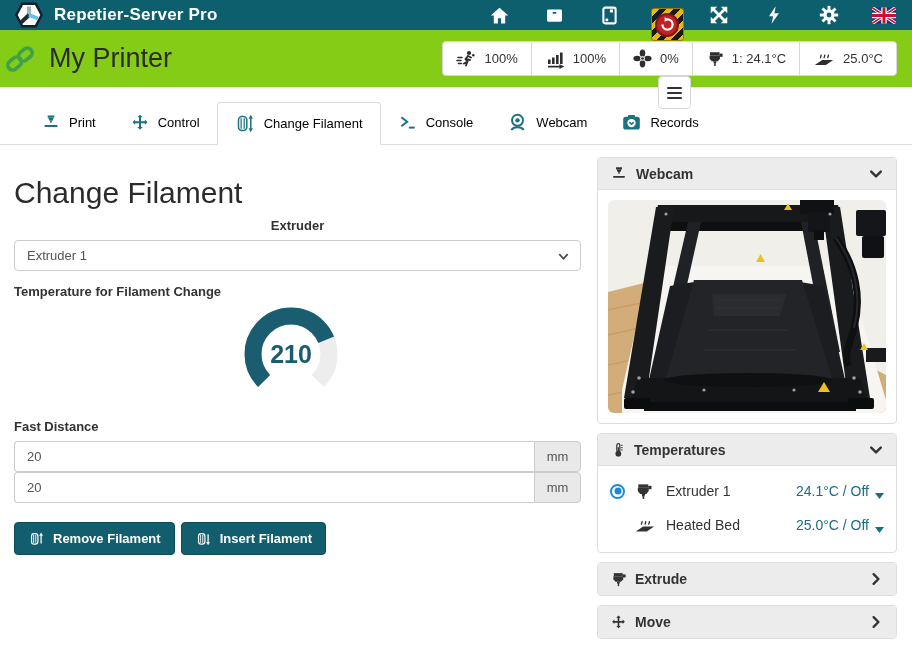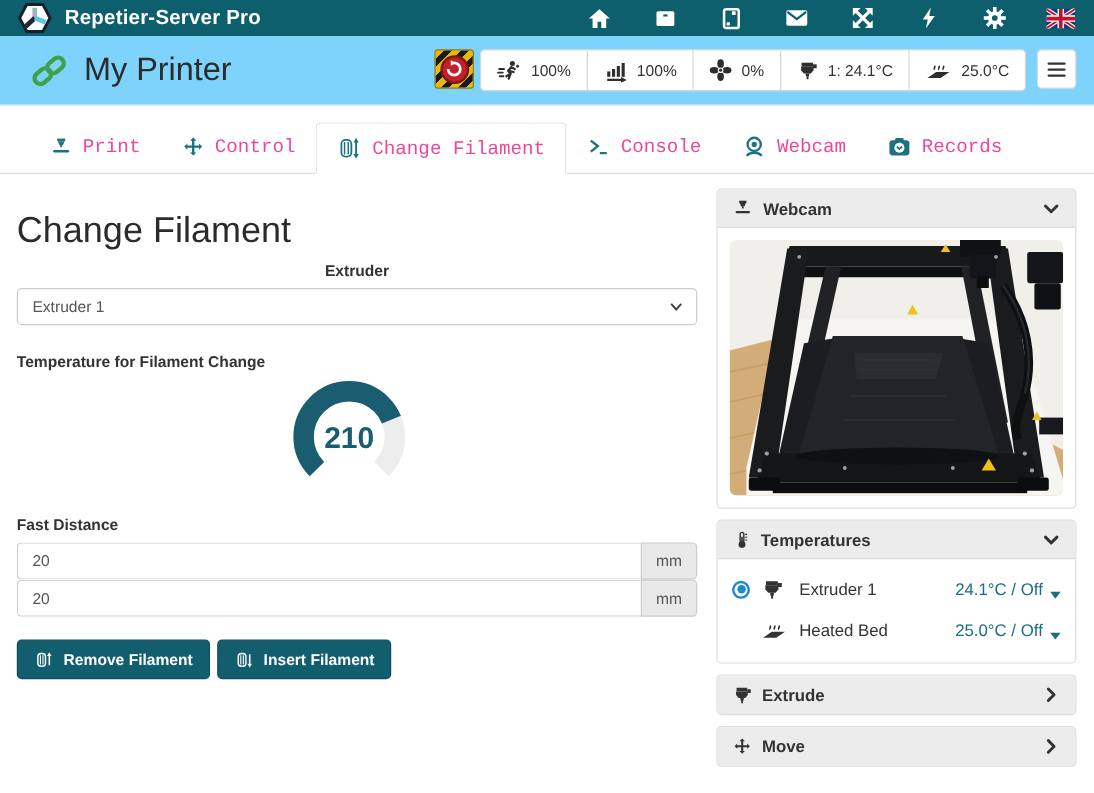--- a/index.html
+++ b/index.html
@@ -7,37 +7,37 @@
     font-family: "Liberation Sans", sans-serif; background: #fff; color:#333; }
 
   
   .navbar { height:30px; background:#0d5f6d; display:flex; align-items:center; padding:0 16px 0 14px; }
   .brand { display:flex; align-items:center; gap:10px; }
   .brand-title { color:#fff; font-size:17px; font-weight:700; letter-spacing:.2px; }
   .nav-icons { margin-left:auto; display:flex; align-items:center; gap:31px; }
   .nav-icon { width:24px; height:24px; display:flex; align-items:center; justify-content:center; cursor:pointer; }
 
   
-  .printer-header { height:58px; display:flex; align-items:center; padding:0 15px 0 25px; border-bottom:1px solid #e8e8e8; background:#7dd3fc; }
+  .printer-header { height:58px; display:flex; align-items:center; padding:0 15px 0 4px; border-bottom:1px solid #e8e8e8; background:#84cc16; }
   .printer-title { font-size:27px; font-weight:500; color:#2b2b2b; margin-left:13px; }
-  .header-right { margin-left:auto; display:flex; align-items:flex-start; }
+  .header-right { margin-left:auto; display:flex; align-items:center;flex-direction:column; }
   .estop { width:33px; height:33px; border-radius:3px; border:1px solid #9a7c00; position:relative; cursor:pointer;
     background:repeating-linear-gradient(135deg,#e9ba00 0 5px,#1a1a1a 5px 10px); margin-right:5px; }
   .estop-circle { position:absolute; left:50%; top:50%; width:24px; height:24px; transform:translate(-50%,-50%);
     background:#c22127; border:2px solid #7e171c; border-radius:50%; display:flex; align-items:center; justify-content:center; }
   .status-group { display:flex; border:1px solid #d8d8d8; border-radius:4px; background:#fff; overflow:hidden; }
   .status-cell { display:flex; align-items:center; gap:8px; height:33px; padding:0 13px; border-right:1px solid #d8d8d8; font-size:13px; color:#333; cursor:pointer; }
   .status-cell:last-child { border-right:none; }
   .menu-btn { width:33px; height:33px; border:1px solid #d8d8d8; border-radius:4px; margin-left:9px;
     display:flex; flex-direction:column; align-items:center; justify-content:center; gap:3px; cursor:pointer; background:#fff; }
   .menu-btn i { display:block; width:15px; height:2px; background:#333; border-radius:1px; }
 
   
   .tabbar { height:57px; display:flex; align-items:flex-end; padding-left:24px; border-bottom:1px solid #ddd; background:#fff; }
-  .tab { display:flex; align-items:center; gap:8px; height:43px; padding:0 17px; font-size:16px; color:#ec4899; cursor:pointer;font-family:Liberation Mono, monospace; }
+  .tab { display:flex; align-items:center; gap:8px; height:43px; padding:0 17px; font-size:13px; color:#000000; cursor:pointer; }
   .tab.active { background:#fff; border:1px solid #ddd; border-bottom:1px solid #fff; border-radius:4px 4px 0 0; margin-bottom:-1px; }
 
   
   .content { display:flex; align-items:flex-start; padding:0 15px 0 14px; }
   .main-left { flex:1; min-width:0; }
   h1.page-title { font-size:30px; font-weight:500; color:#2b2b2b; margin-top:31px; margin-bottom:8px; }
   .field-label { font-size:13px; font-weight:700; color:#333; margin-top:13px; margin-bottom:7px; }
   .select-wrap { position:relative; }
   select.extruder { width:100%; height:31px; border:1px solid #ccc; border-radius:4px; background:#fff;
     font-family:"Liberation Sans",sans-serif; font-size:13px; color:#555; padding:0 30px 0 12px;
@@ -294,21 +294,21 @@
       <select class="extruder">
         <option>Extruder 1</option>
       </select>
       <span class="select-caret">
         <svg width="13" height="13" viewBox="0 0 14 14">
             <path d="M2.5 4.5 L7 9.5 L11.5 4.5" fill="none" stroke="#444" stroke-width="1.8"></path>
           </svg>
       </span>
     </div>
 
-    <div class="field-label" style="margin-top:23px;">Temperature for Filament Change</div>
+    <div class="field-label" style="margin-top:13px;">Temperature for Filament Change</div>
     <div class="gauge-wrap">
       <svg width="110" height="100" viewBox="0 0 110 100">
         <path d="M28.1 74.9 A38 38 0 1 1 81.9 74.9" fill="none" stroke="#ededed" stroke-width="17"></path>
         <path d="M28.1 74.9 A38 38 0 1 1 81.9 74.9" fill="none" stroke="#1a5d70" stroke-width="17" stroke-dasharray="134.30308594096365 400"></path>
         <text x="55" y="57" text-anchor="middle" class="gauge-value">210</text>
       </svg>
     </div>
 
     <div class="field-label" style="margin-top:9px;">Fast Distance</div>
     <div class="input-group">

